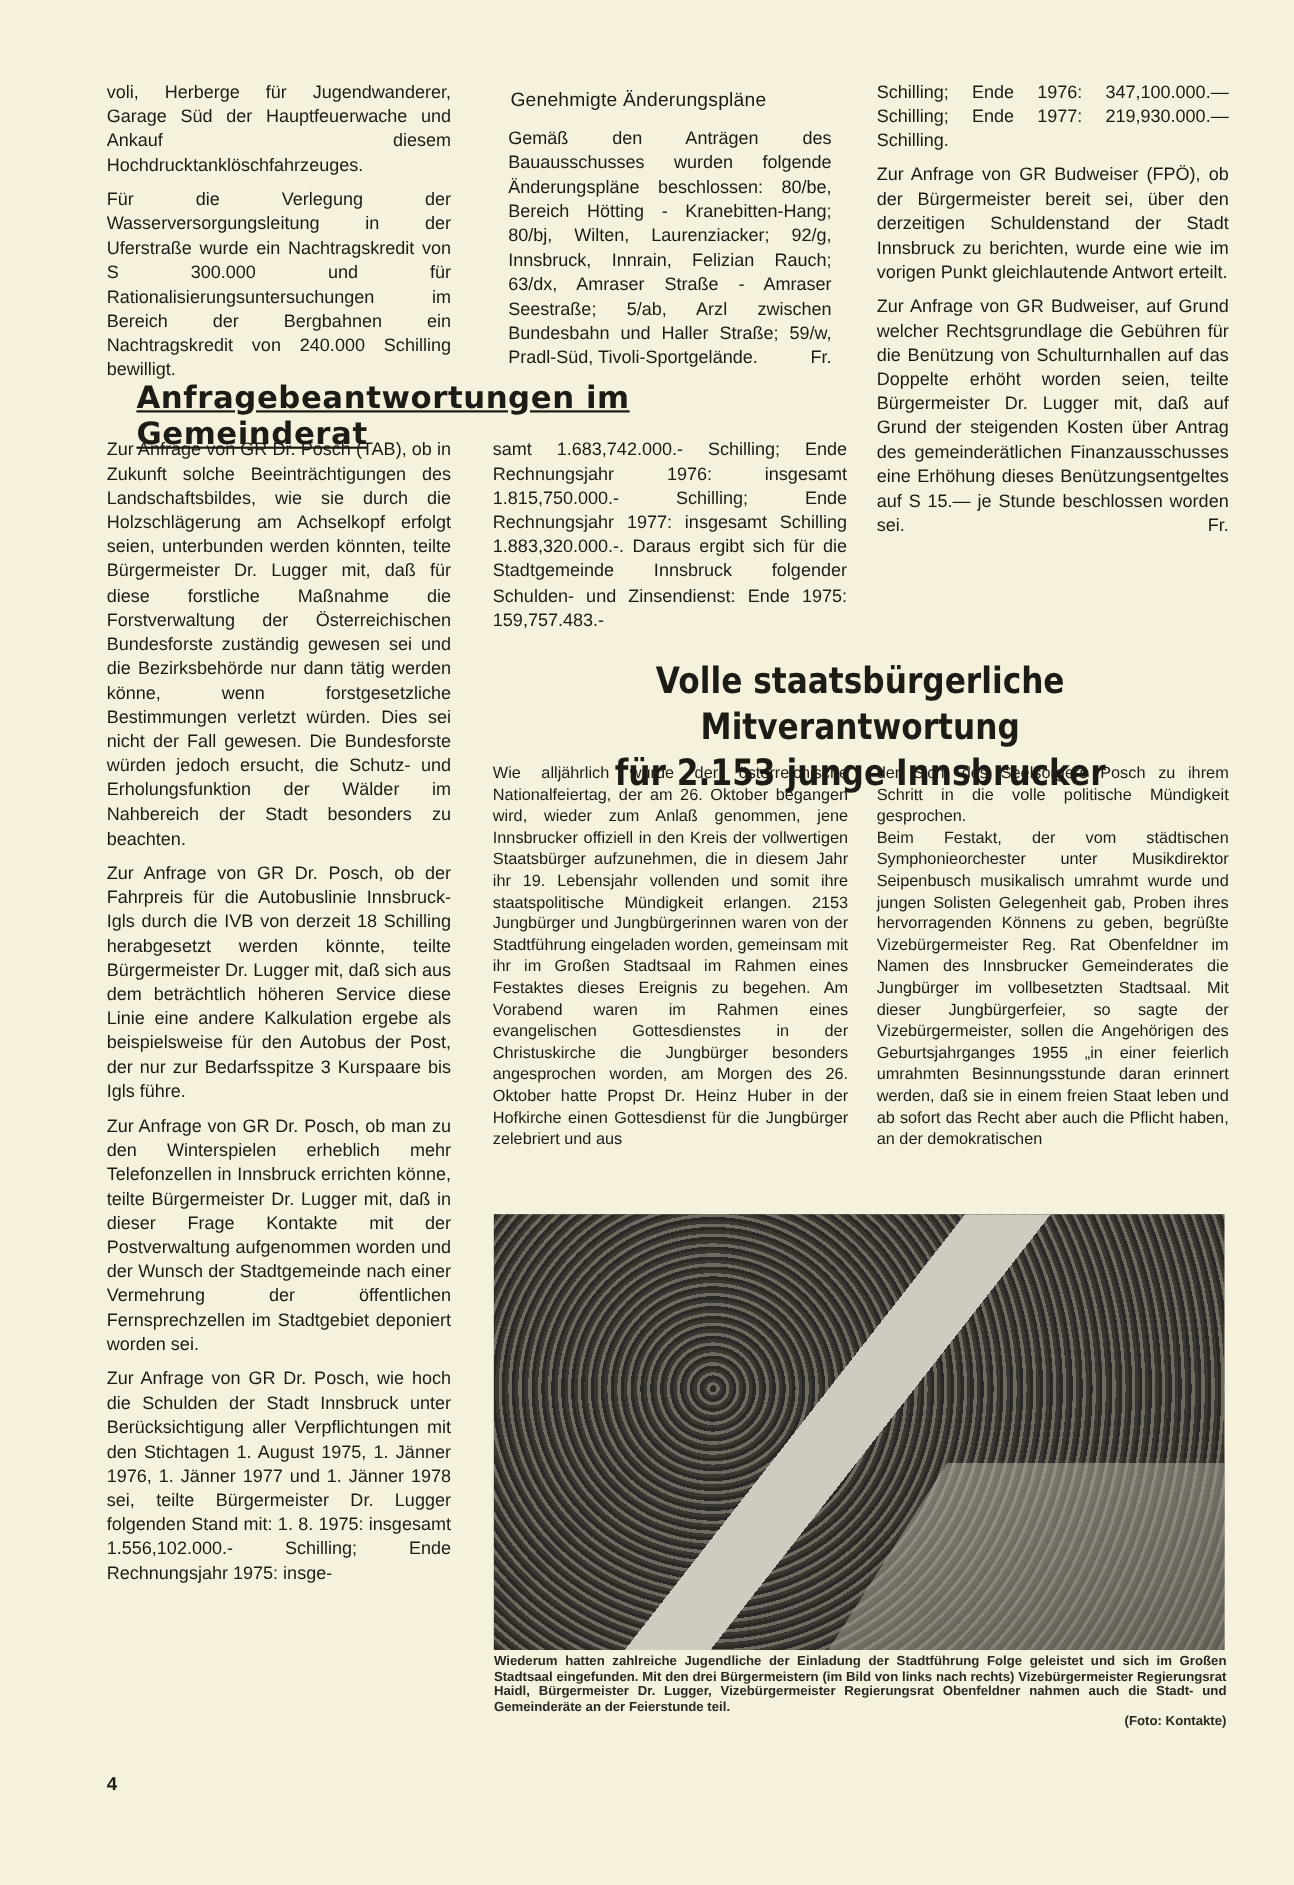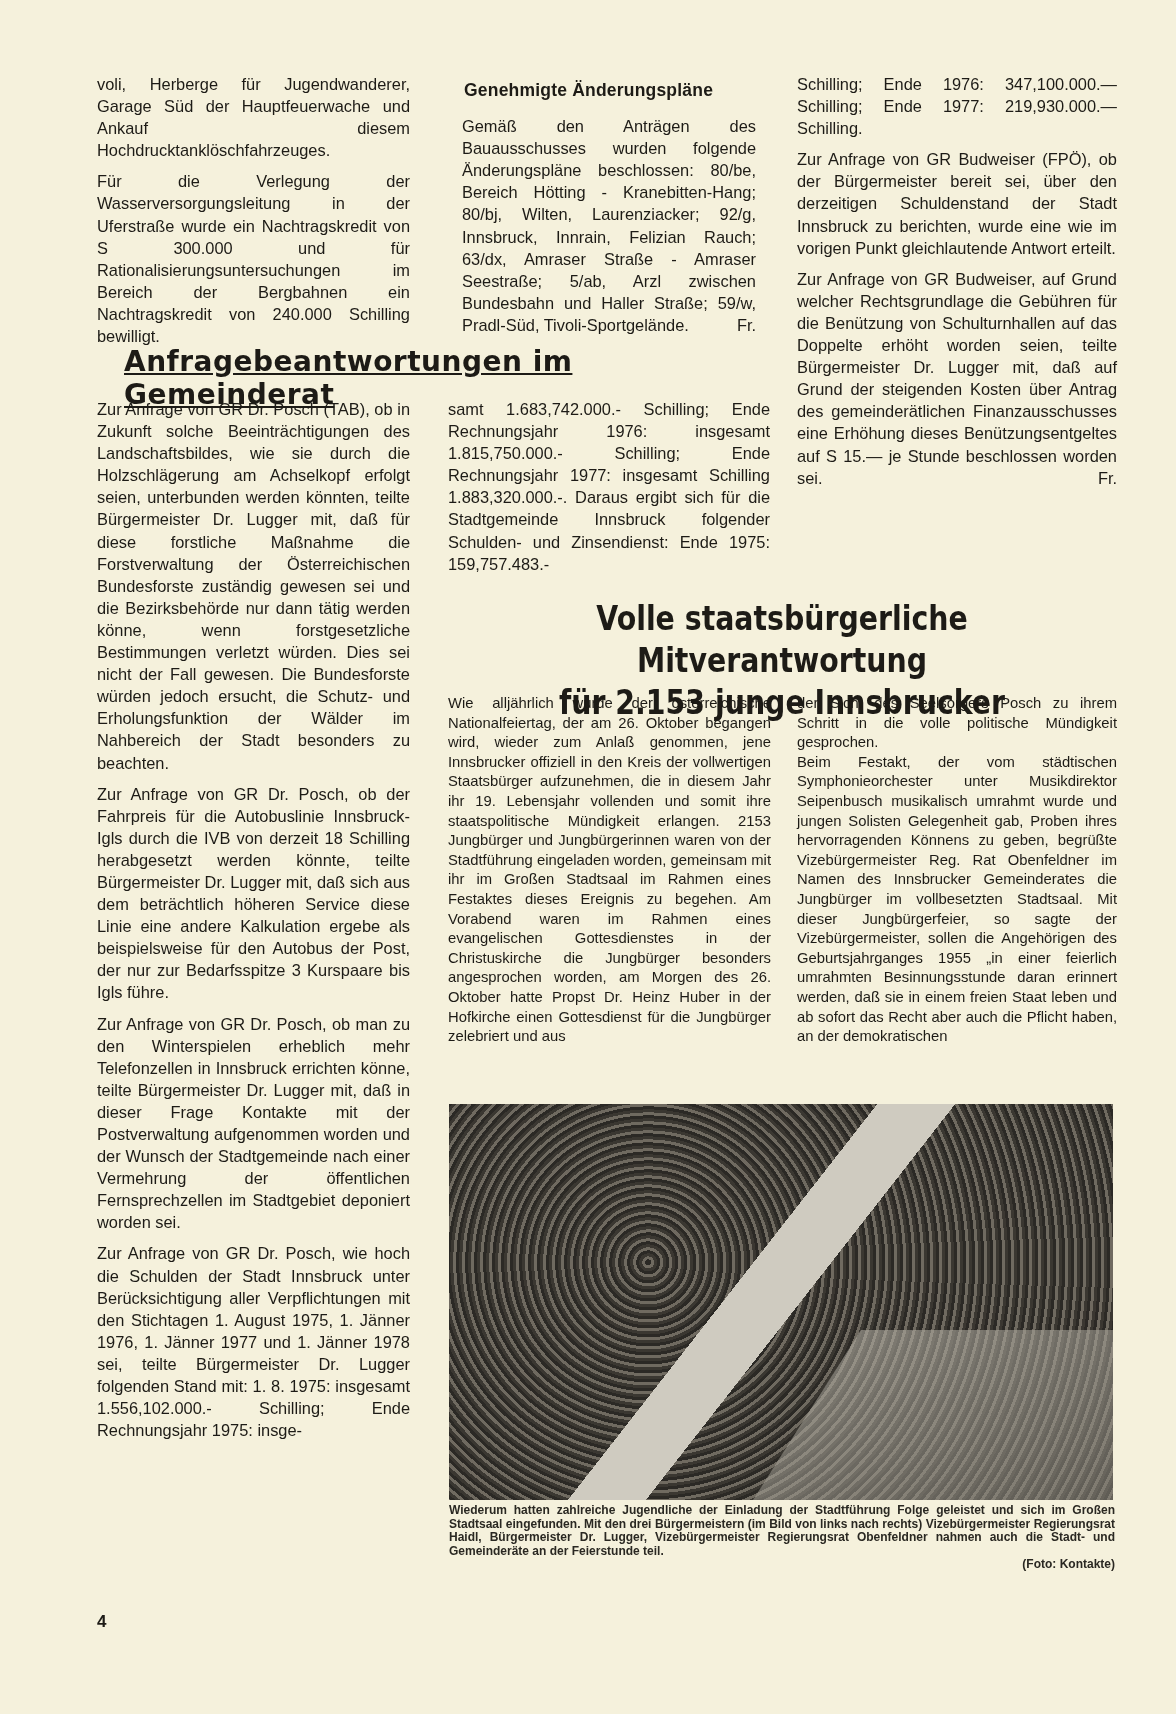--- a/index.html
+++ b/index.html
@@ -5,21 +5,21 @@
   html, body { margin:0; padding:0; }
   body {
     width:1176px; height:1714px; background:#f5f1dc; position:relative; overflow:hidden;
     font-family:"Liberation Sans", sans-serif; color:#1d1b16;
   }
   .col { position:absolute; font-size:16.4px; line-height:22.1px; text-align:justify; }
   .col p { margin:0 0 9px 0; }
   .c1 { left:97px; width:313px; }
   .c2 { left:448px; width:322px; }
   .c3 { left:797px; width:320px; }
-  .sub-h { font-weight:bold; font-size:17.5px; margin:0 0 3px 16px; letter-spacing:0.2px; }
+  .sub-h { font-weight:normal; font-size:17.5px; margin:0 0 3px 16px; letter-spacing:0.2px; }
   .banner {
     position:absolute; left:124px; top:345px; width:660px;
     font-family:"DejaVu Sans", sans-serif; font-weight:bold; font-size:28px; letter-spacing:0.5px;text-decoration:underline;
   }
   .headline {
     position:absolute; left:448px; top:598px; width:668px; text-align:center;
     font-family:"DejaVu Sans", sans-serif; font-weight:bold; font-size:33px; line-height:42px;
     transform:scaleX(0.86); transform-origin:center top;
   }
   .art { position:absolute; font-size:14.8px; line-height:19.6px; text-align:justify; }

